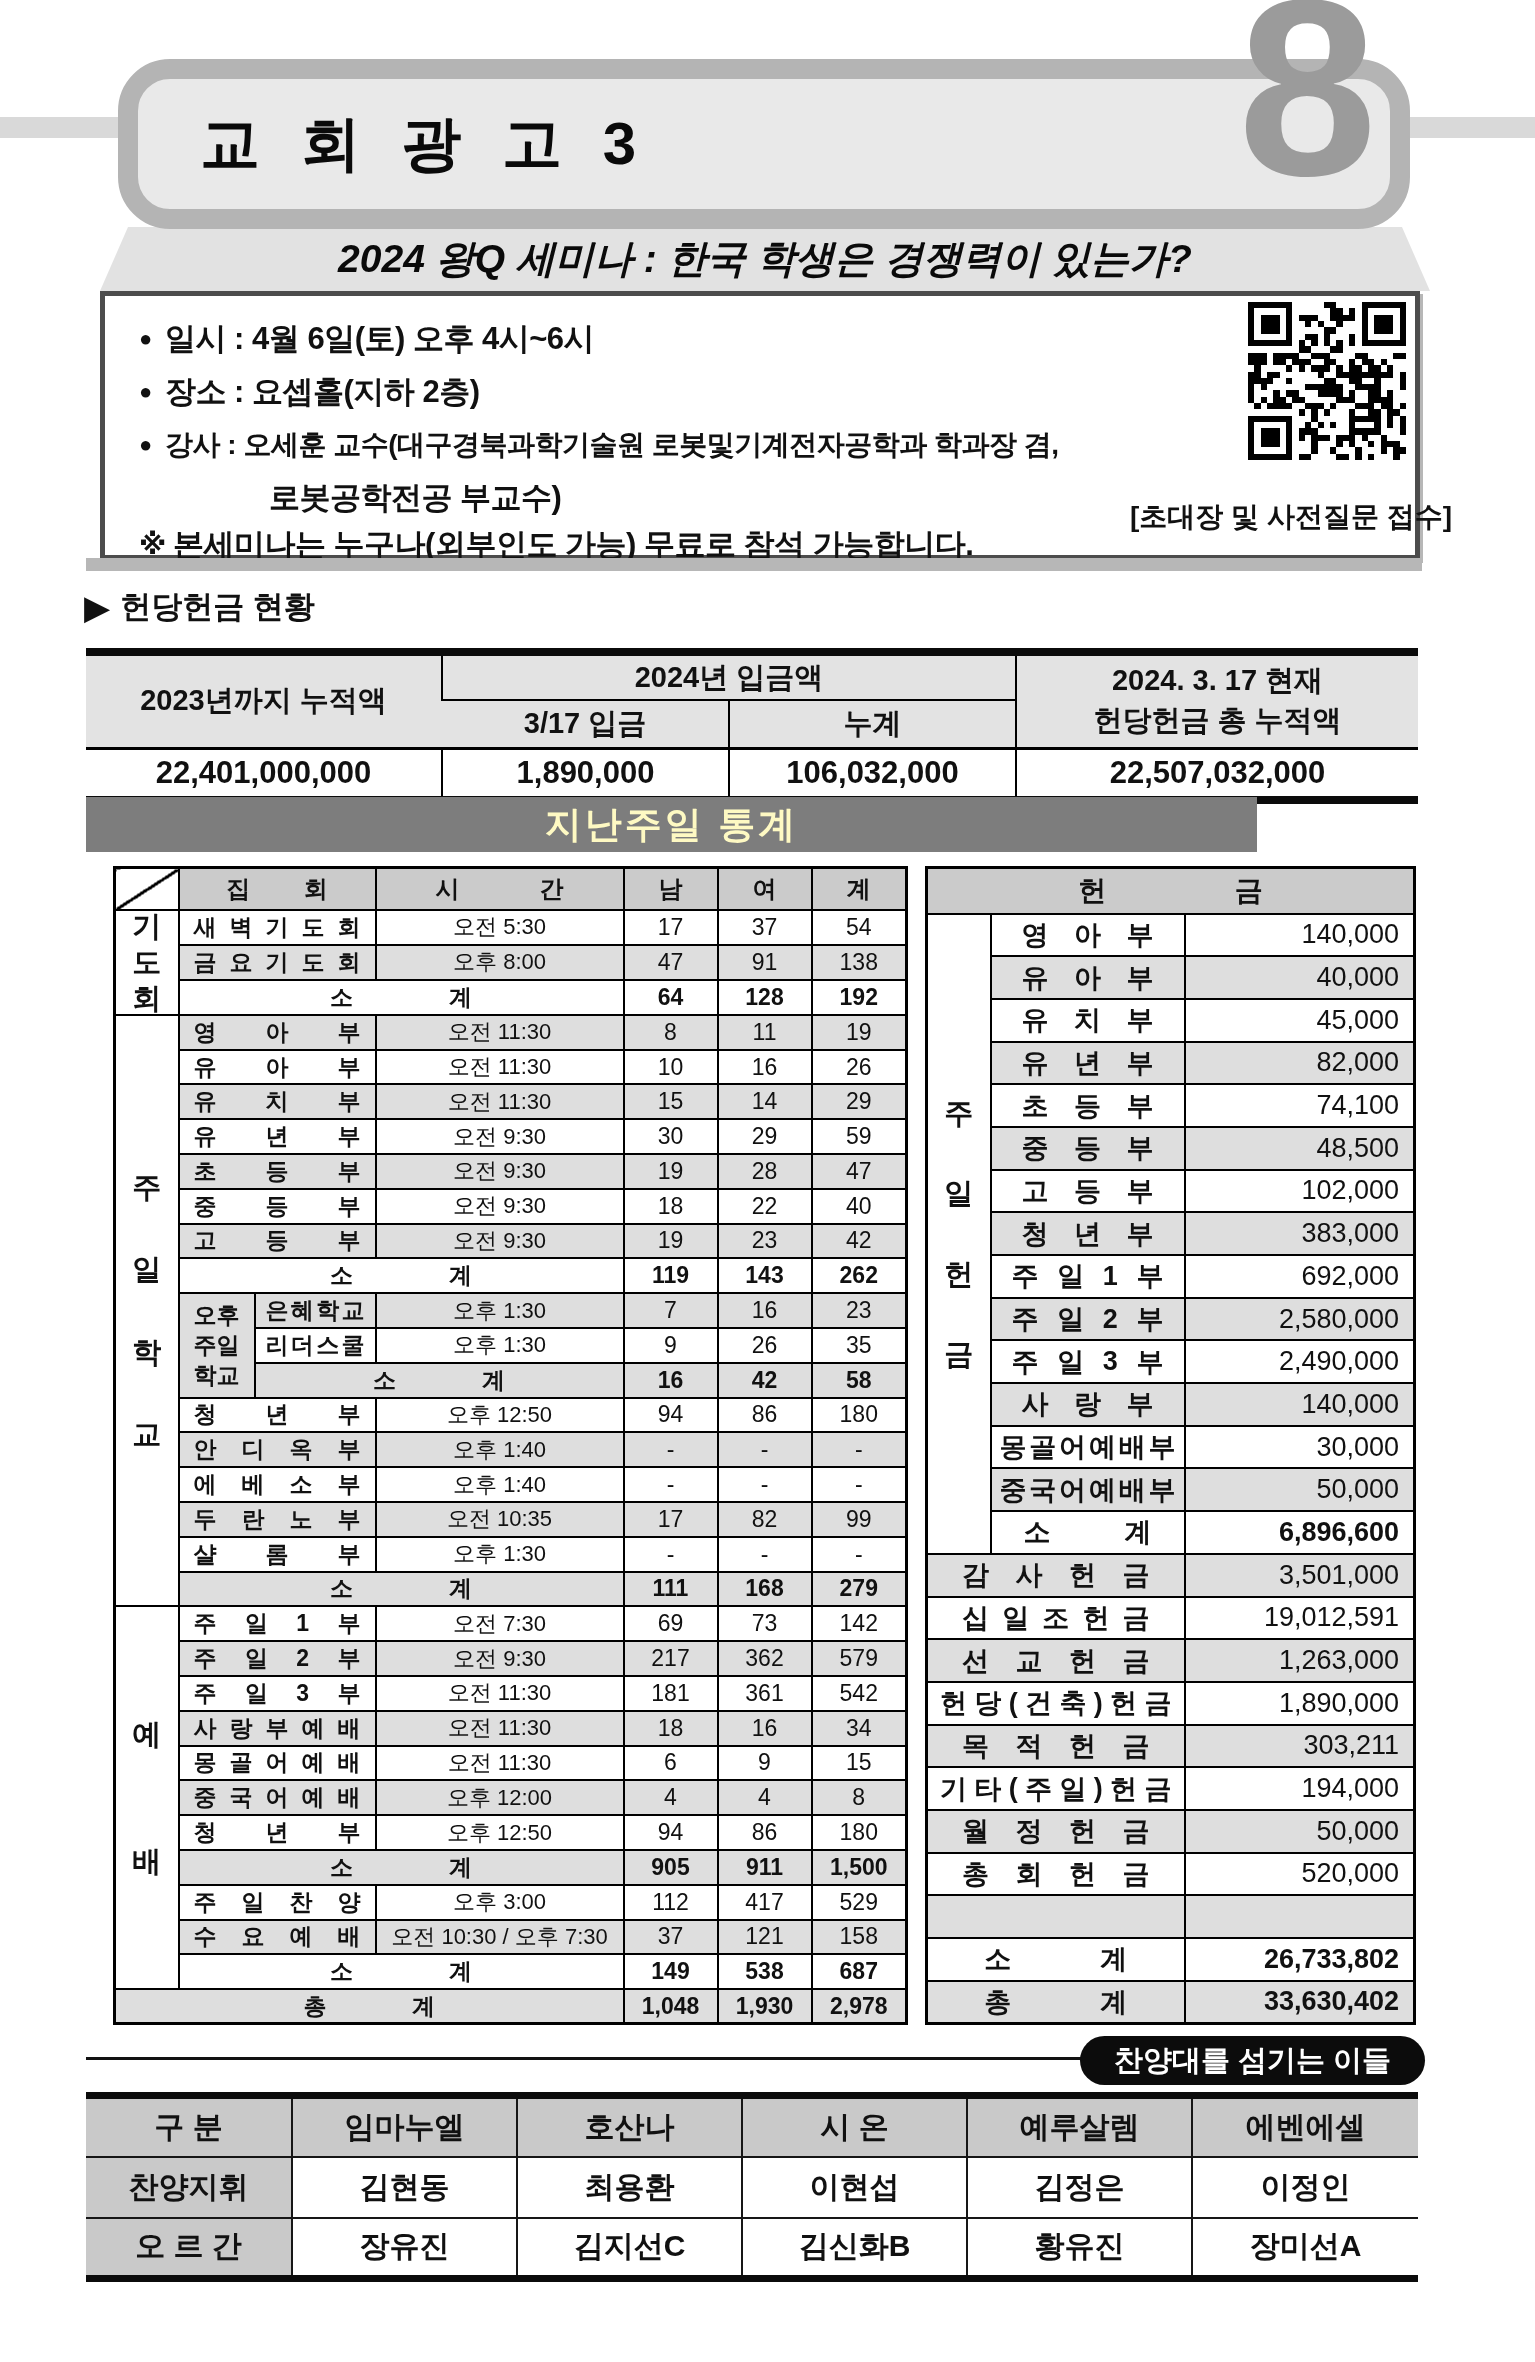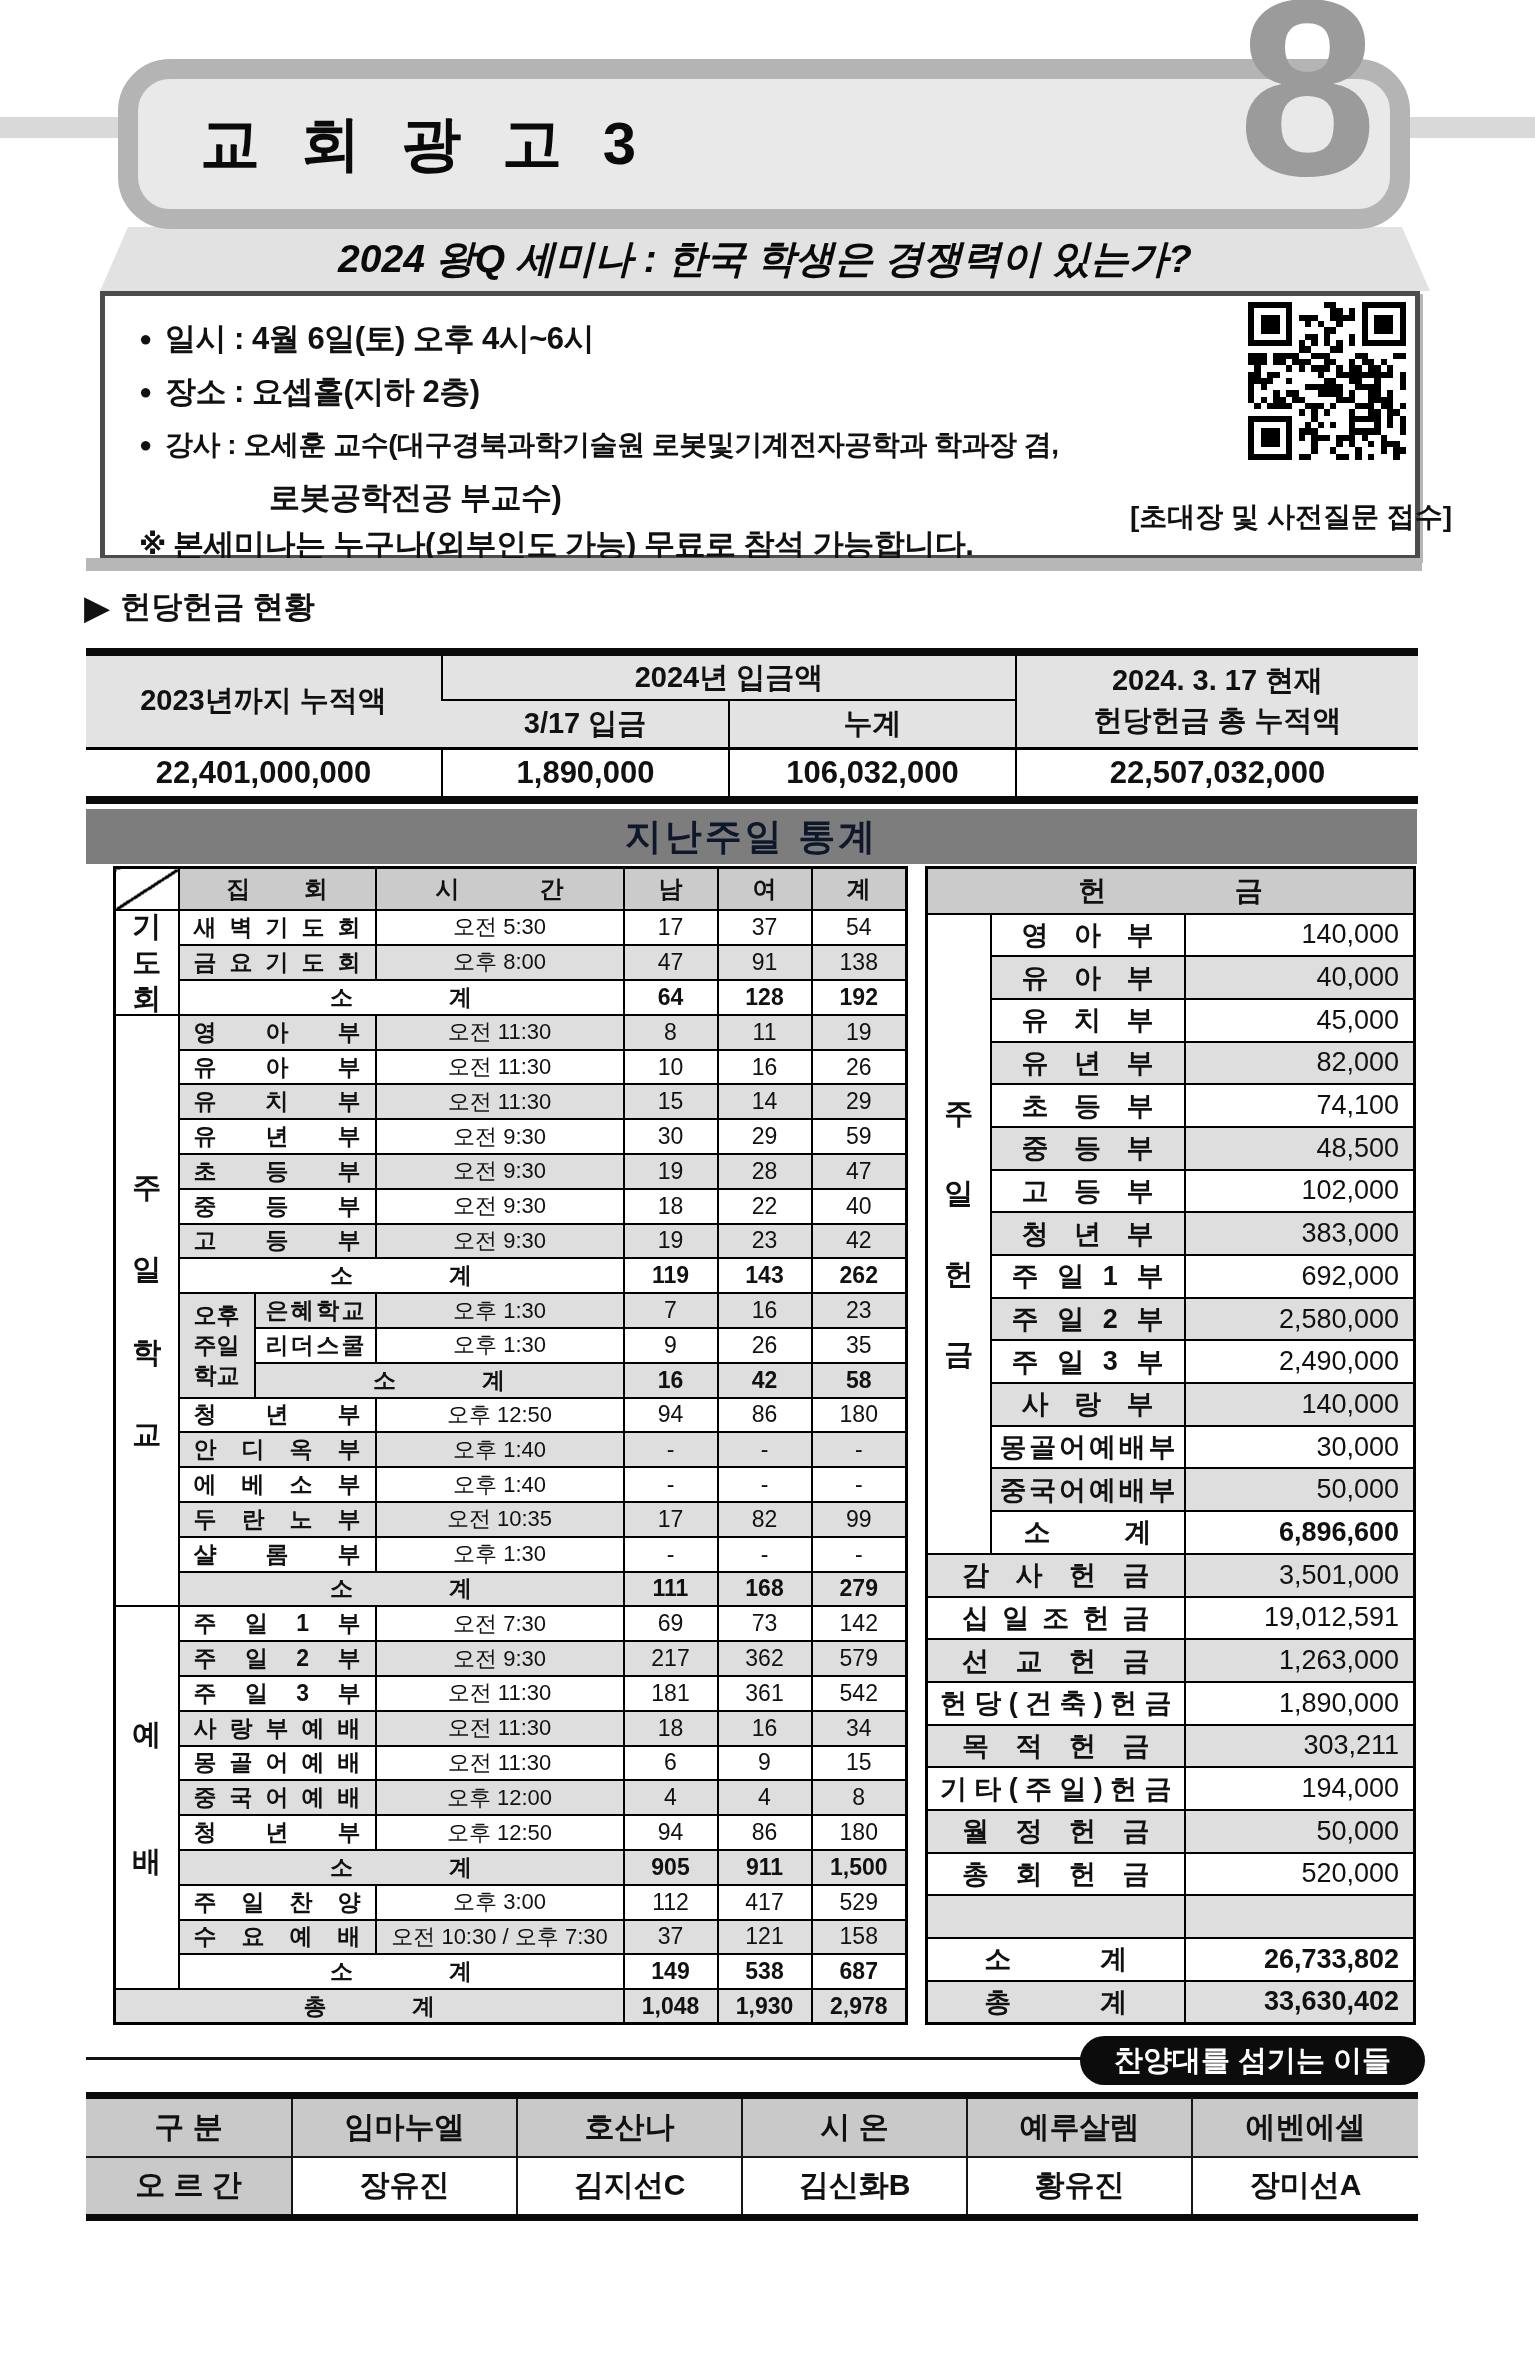--- a/index.html
+++ b/index.html
@@ -48,23 +48,23 @@
   .fund td { border-left:2px solid #000; text-align:center; vertical-align:middle;
     font-weight:bold; }
   .fund td:first-child { border-left:none; }
   .fund tr.h1 td, .fund tr.h2 td { background:#e3e3e3; font-size:29px; }
   .fund tr.h1 { height:48px; } .fund tr.h2 { height:48px; }
   .fund tr.h2 td { border-top:2px solid #000; }
   .fund tr.vrow { height:52px; }
   .fund tr.vrow td { border-top:3px solid #000; font-size:31px; background:#fff; }
 
   
-  .stats-bar { position:absolute; left:86px; top:797px; width:1331px; height:55px; background:#7d7d7d;
-    color:#0f172a; font-size:37px; font-weight:bold; letter-spacing:3px;
-    display:flex; align-items:center; justify-content:center;margin-top:12px; }
+  .stats-bar { position:absolute; left:86px; top:797px; width:1171px; height:55px; background:#7d7d7d;
+    color:#fef9c3; font-size:37px; font-weight:bold; letter-spacing:3px;
+    display:flex; align-items:center; justify-content:center; }
 
   .att { position:absolute; left:113px; top:866px; width:792px; border:3px solid #000; }
   .att td { border:2px solid #000; text-align:center; vertical-align:middle;
     font-size:23px; overflow:hidden; padding:0; }
   .att tr.hd { height:42px; }
   .att tr.hd td { background:#cbcbcb; font-weight:bold; font-size:24px; }
   .att tbody tr { height:34.8px; }
   .att tr.alt td { background:#dedede; }
   .att td.grp { background:#fff !important; }
   .att td.subgrp { background:#dedede !important; }
@@ -1311,20 +1311,28 @@
     <tbody>
         <tr class="hd">
           <td>구 분</td>
           <td>임마누엘</td>
           <td>호산나</td>
           <td>시 온</td>
           <td>예루살렘</td>
           <td>에벤에셀</td>
         </tr>
         <tr>
+          <td class="rowlab">찬양지휘</td>
+          <td class="vcell">김현동</td>
+          <td class="vcell">최용환</td>
+          <td class="vcell">이현섭</td>
+          <td class="vcell">김정은</td>
+          <td class="vcell">이정인</td>
+        </tr>
+        <tr>
           <td class="rowlab">오 르 간</td>
           <td class="vcell">장유진</td>
           <td class="vcell">김지선C</td>
           <td class="vcell">김신화B</td>
           <td class="vcell">황유진</td>
           <td class="vcell">장미선A</td>
         </tr>
       </tbody>
   </table>
 

